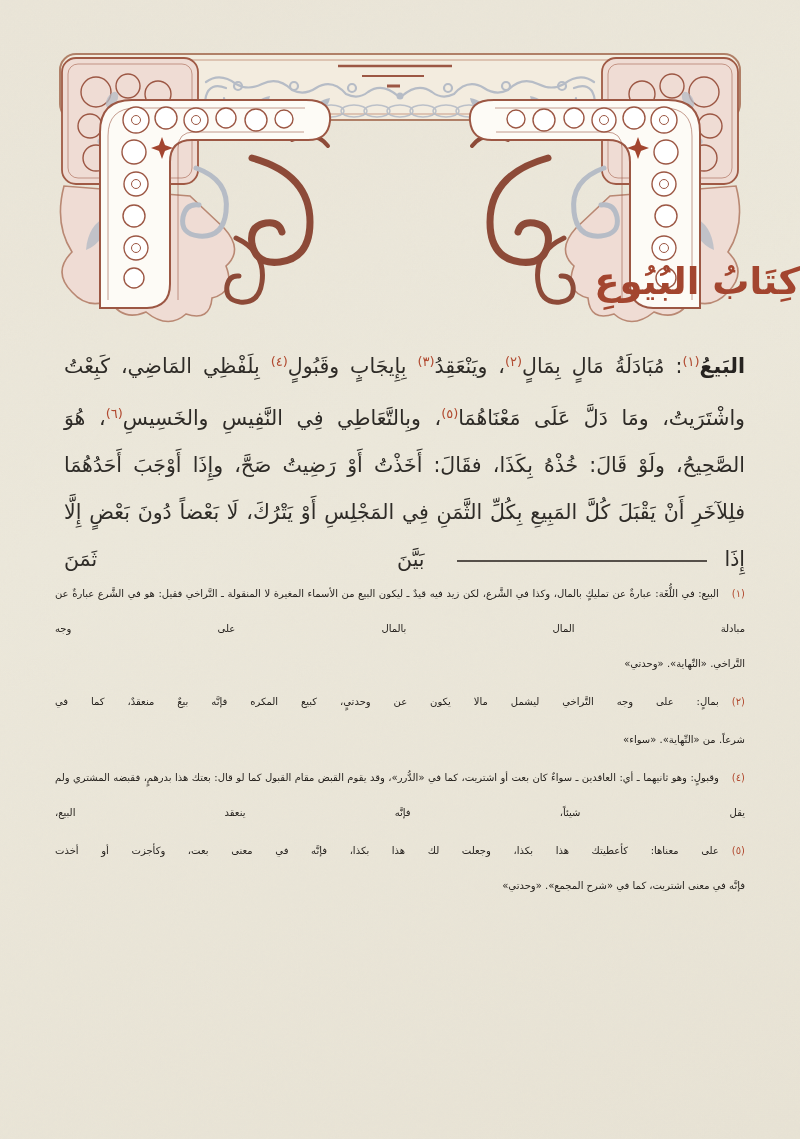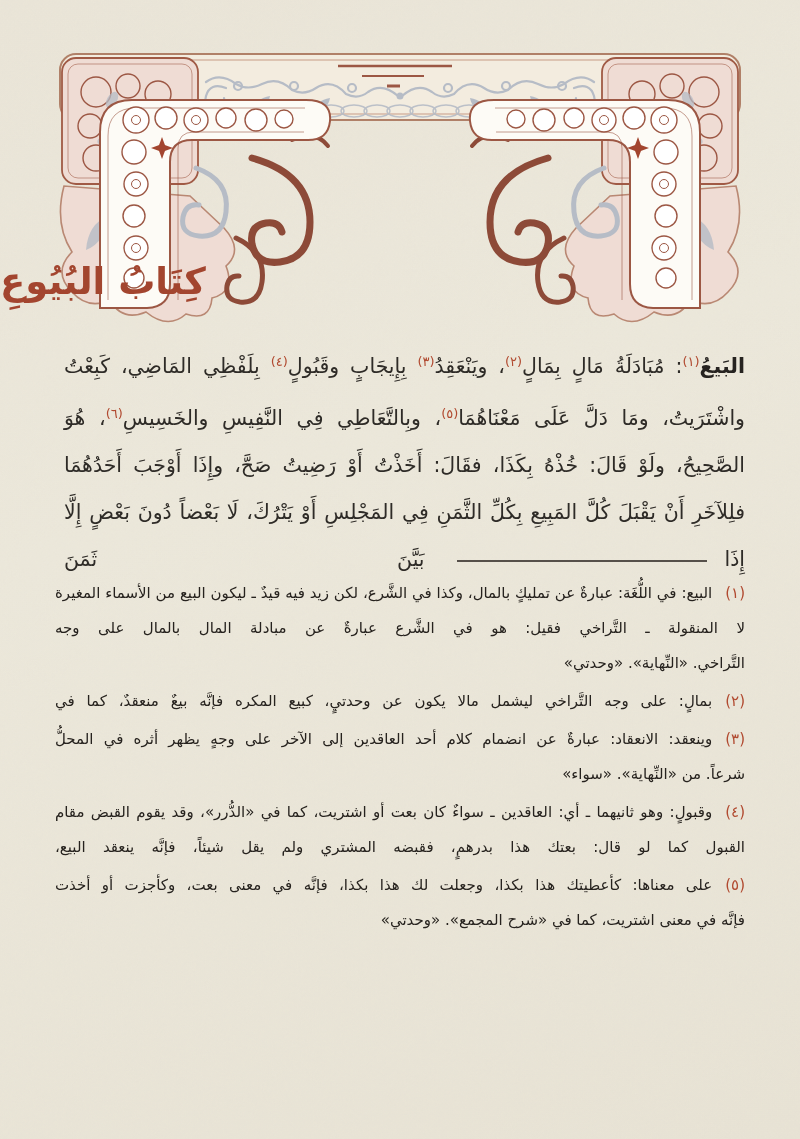--- a/index.html
+++ b/index.html
@@ -6,37 +6,37 @@
   body{
     width:800px;height:1139px;position:relative;overflow:hidden;
     background:linear-gradient(160deg,#eae5d8 0%,#ece8db 40%,#e8e3d5 100%);
     font-family:"DejaVu Sans",sans-serif;
     direction:rtl;
   }
   .texture{position:absolute;top:0;left:0;pointer-events:none;opacity:.55}
   .ornament{position:absolute;top:0;left:0;pointer-events:none}
   .title{
     position:absolute;top:260px;left:0;width:100%;
-    text-align:left;font-size:37px;font-weight:bold;
+    text-align:right;font-size:37px;font-weight:bold;
     color:#a3452f;letter-spacing:0;
   }
   .main{
     position:absolute;top:338px;right:55px;left:64px;
     font-size:20.5px;line-height:47px;color:#2e2b27;
     text-align:justify;text-align-last:justify;
   }
   .main .lead{font-weight:bold;color:#262320}
   .main .marker{color:#b14a30;font-size:13px;vertical-align:7px}
   .separator{
     position:absolute;top:560px;left:457px;width:250px;height:2px;
     background:#56504a;
   }
   .footnotes{
     position:absolute;top:576px;right:55px;left:55px;
-    font-size:15px;line-height:35px;color:#26221e;
+    font-size:10px;line-height:35px;color:#26221e;
   }
   .footnote{margin-bottom:3px}
   .fn-body{text-align:justify;text-align-last:justify}
   .fn-tail{}
   .fn-num{color:#b14a30;margin-left:13px;white-space:nowrap}
 </style>
 </head>
 <body>
 
 <svg class="texture" width="800" height="1139" aria-hidden="true">
@@ -174,21 +174,20 @@
 
 <div class="footnotes">
     <div class="footnote">
       <div class="fn-body"><span class="fn-num">(١)</span><span class="fn-text">البيع: في اللُّغَة: عبارةٌ عن تمليكٍ بالمال، وكذا في الشَّرع، لكن زيد فيه قيدٌ ـ ليكون البيع من الأسماء المغيرة لا المنقولة ـ التَّراخي فقيل: هو في الشَّرع عبارةٌ عن مبادلة المال بالمال على وجه</span></div>
       <div class="fn-tail">التَّراخي. «النِّهاية». «وحدتي»</div>
     </div>
     <div class="footnote">
       <div class="fn-body"><span class="fn-num">(٢)</span><span class="fn-text">بمالٍ: على وجه التَّراخي ليشمل مالا يكون عن وحدتيٍ، كبيع المكره فإنَّه بيعٌ منعقدٌ، كما في</span></div>
     </div>
     <div class="footnote">
-      <div class="fn-body"><span class="fn-num">(٣)</span><span class="fn-text">وينعقد: الانعقاد: عبارةٌ عن انضمام كلام أحد العاقدين إلى الآخر على وجهٍ يظهر أثره في المحلُّ</span></div>
       <div class="fn-tail">شرعاً. من «النِّهاية». «سواء»</div>
     </div>
     <div class="footnote">
       <div class="fn-body"><span class="fn-num">(٤)</span><span class="fn-text">وقبولٍ: وهو ثانيهما ـ أي: العاقدين ـ سواءٌ كان بعت أو اشتريت، كما في «الدُّرر»، وقد يقوم القبض مقام القبول كما لو قال: بعتك هذا بدرهمٍ، فقبضه المشتري ولم يقل شيئاً، فإنَّه ينعقد البيع،</span></div>
     </div>
     <div class="footnote">
       <div class="fn-body"><span class="fn-num">(٥)</span><span class="fn-text">على معناها: كأعطيتك هذا بكذا، وجعلت لك هذا بكذا، فإنَّه في معنى بعت، وكأجزت أو أخذت</span></div>
       <div class="fn-tail">فإنَّه في معنى اشتريت، كما في «شرح المجمع». «وحدتي»</div>
     </div>
   </div>

